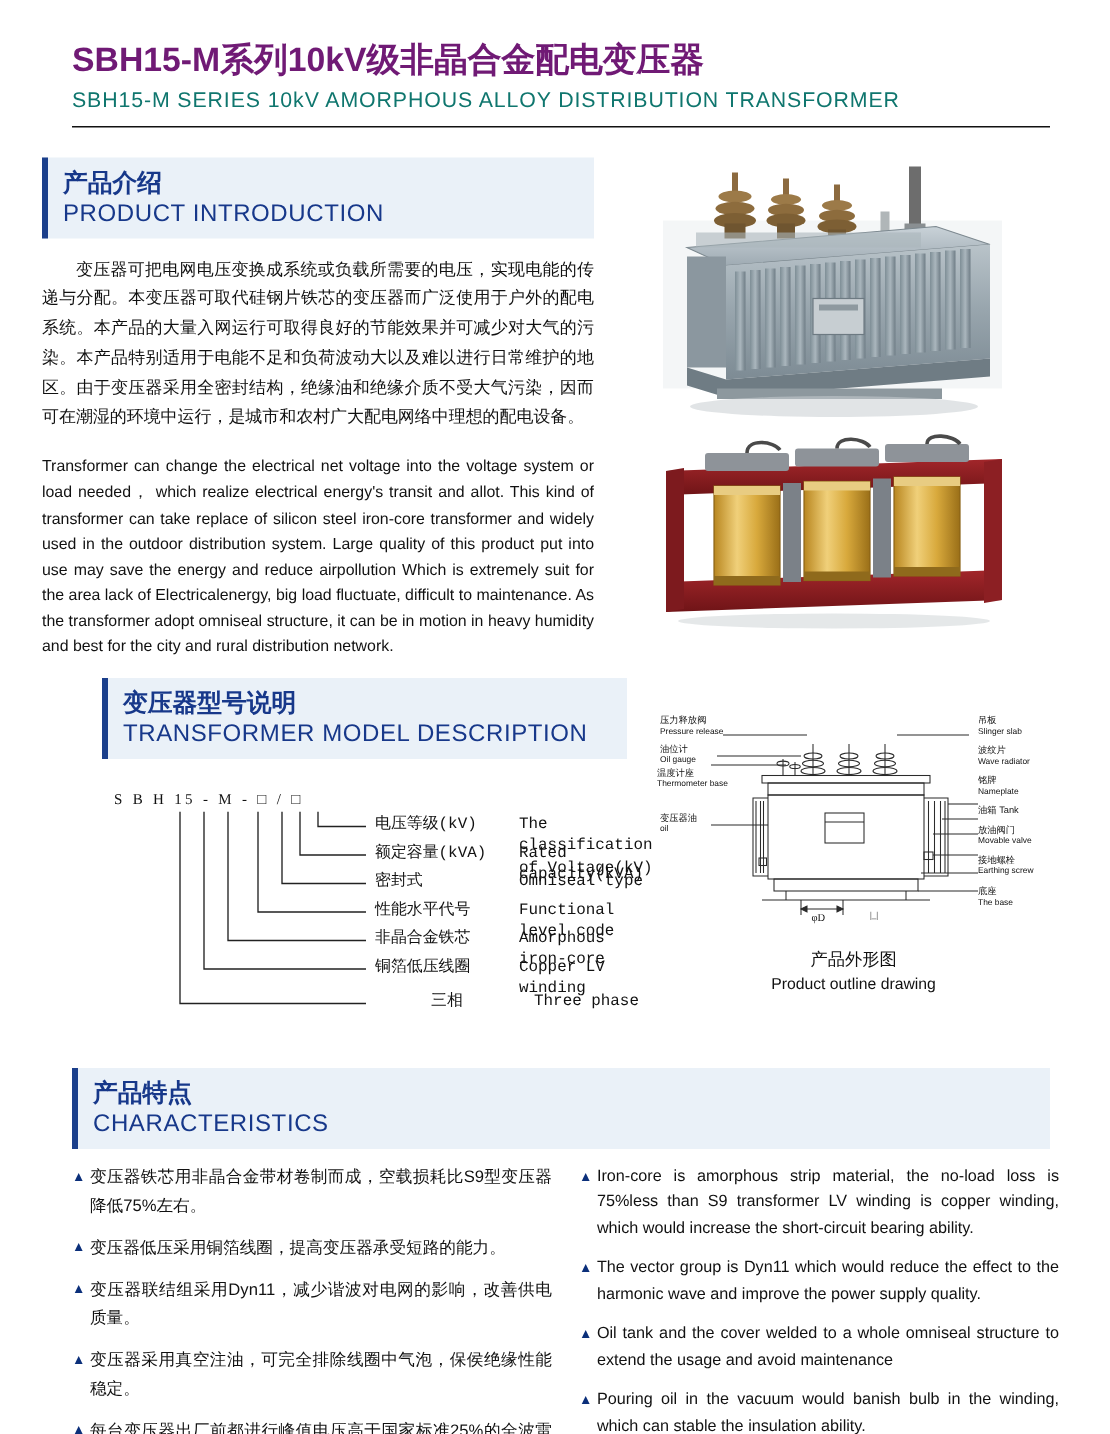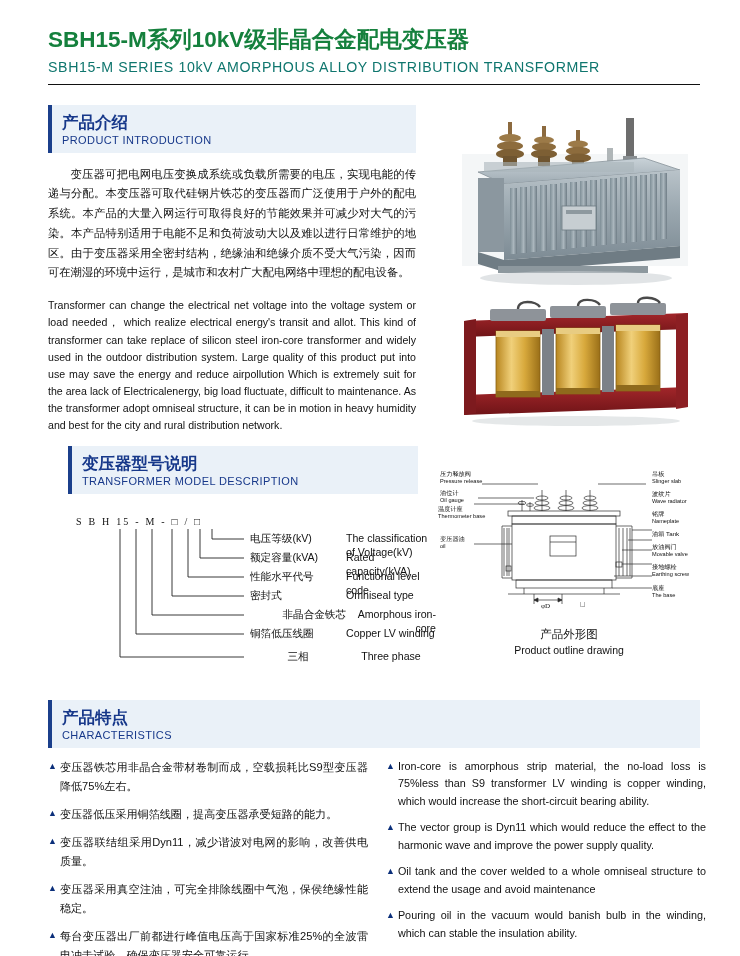--- a/index.html
+++ b/index.html
@@ -11,45 +11,45 @@
     color: #111;
     position: relative;
     overflow: hidden;
   }
   .page { position: relative; width: 740px; height: 956px; padding: 0; }
 
   
   .header { padding: 26px 40px 6px 48px; }
   .title-cn {
     font-size: 22.5px; font-weight: bold; letter-spacing: 0px;
-    color: #15803d; line-height: 1.2; white-space: nowrap;
+    color: #701a75; line-height: 1.2; white-space: nowrap;
   }
   .title-en {
     font-size: 14.2px; letter-spacing: 0.6px; color: #0f766e;
     margin-top: 6px; white-space: nowrap;
   }
   .header-rule {
     margin: 9px 0 0 0; height: 1px; background: #111; width: 100%;
   }
 
   
   .sec-head {
     background: #eaf1f8;
     padding: 7px 0 7px 14px;
     position: relative;
   }
   .sec-head:before {
     content: ""; position: absolute; left: 0; top: 0; bottom: 0;
     width: 4px; background: #1b3f8b;
   }
   .sec-cn { font-size: 16.5px; font-weight: bold; color: #17388a; line-height: 1.25; }
-  .sec-en { font-size: 11px; color: #17388a; letter-spacing: 0.4px; margin-top: 1px; }
-
-  
-  .intro-wrap { display: flex; padding: 14px 40px 0 48px; gap: 28px; align-items: center; }
+  .sec-en { font-size: 16px; color: #17388a; letter-spacing: 0.4px; margin-top: 1px; }
+
+  
+  .intro-wrap { display: flex; padding: 14px 40px 0 28px; gap: 28px; }
   .intro-left { width: 368px; }
   .intro-right { flex: 1; }
 
   .sec-head-intro { width: 368px; }
 
   .para-cn {
     font-size: 11.3px; line-height: 1.75; color: #111; text-align: justify;
     margin: 12px 0 0 0; text-indent: 2em;
   }
   .para-en {
@@ -66,21 +66,21 @@
   .model-wrap { display: flex; padding: 0px 40px 0 68px; gap: 20px; }
   .model-left { width: 368px; }
   .model-right { flex: 1; }
 
   .model-code {
     font-size: 10px; letter-spacing: 2.2px; margin: 22px 0 0 8px;
     font-family: "Liberation Serif", serif;
   }
   .leader-box { position: relative; height: 152px; margin-top: 2px; }
 
-  .legend-row { display: flex; font-size: 10.6px; line-height: 1.35; }
+  .legend-row { display: flex; font-size: 10.6px; line-height: 1.35; font-family: Liberation Mono, monospace; }
   .legend-cn { width: 96px; }
   .legend-en { flex: 1; }
 
   
   .char-head { margin: 0 40px 0 48px; }
   .char-wrap { display: flex; padding: 10px 34px 0 48px; gap: 18px; }
   .char-col { width: 50%; }
   .bullet {
     font-size: 10.8px; line-height: 1.62; margin-bottom: 9px;
     display: flex; gap: 3px; text-align: justify;
@@ -281,28 +281,28 @@
         <div style="position:absolute; left:182px; top:2px; width:186px;">
           <div class="legend-row" style="height:19px;">
             <div class="legend-cn">电压等级(kV)</div>
             <div class="legend-en">The classification of Voltage(kV)</div>
           </div>
           <div class="legend-row" style="height:19px;">
             <div class="legend-cn">额定容量(kVA)</div>
             <div class="legend-en">Rated capacity(kVA)</div>
           </div>
           <div class="legend-row" style="height:19px;">
+            <div class="legend-cn">密封式</div>
+            <div class="legend-en">Omniseal type</div>
+          </div>
+          <div class="legend-row" style="height:19px;">
             <div class="legend-cn">性能水平代号</div>
             <div class="legend-en">Functional level code</div>
           </div>
           <div class="legend-row" style="height:19px;">
-            <div class="legend-cn">密封式</div>
-            <div class="legend-en">Omniseal type</div>
-          </div>
-          <div class="legend-row" style="height:19px;text-align:right;">
             <div class="legend-cn">非晶合金铁芯</div>
             <div class="legend-en">Amorphous iron-core</div>
           </div>
           <div class="legend-row" style="height:23px;">
             <div class="legend-cn">铜箔低压线圈</div>
             <div class="legend-en">Copper LV winding</div>
           </div>
           <div class="legend-row" style="height:19px;text-align:center;">
             <div class="legend-cn">三相</div>
             <div class="legend-en">Three phase</div>

